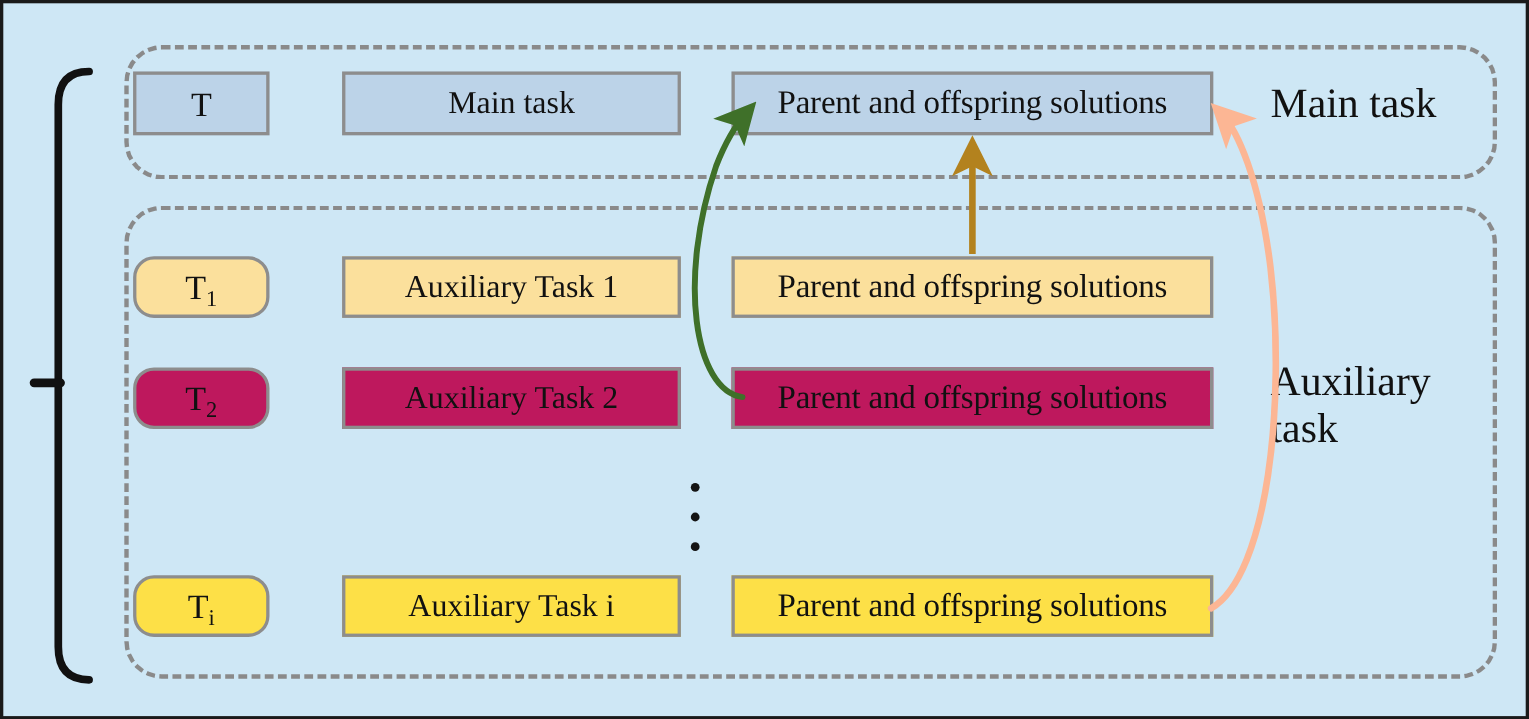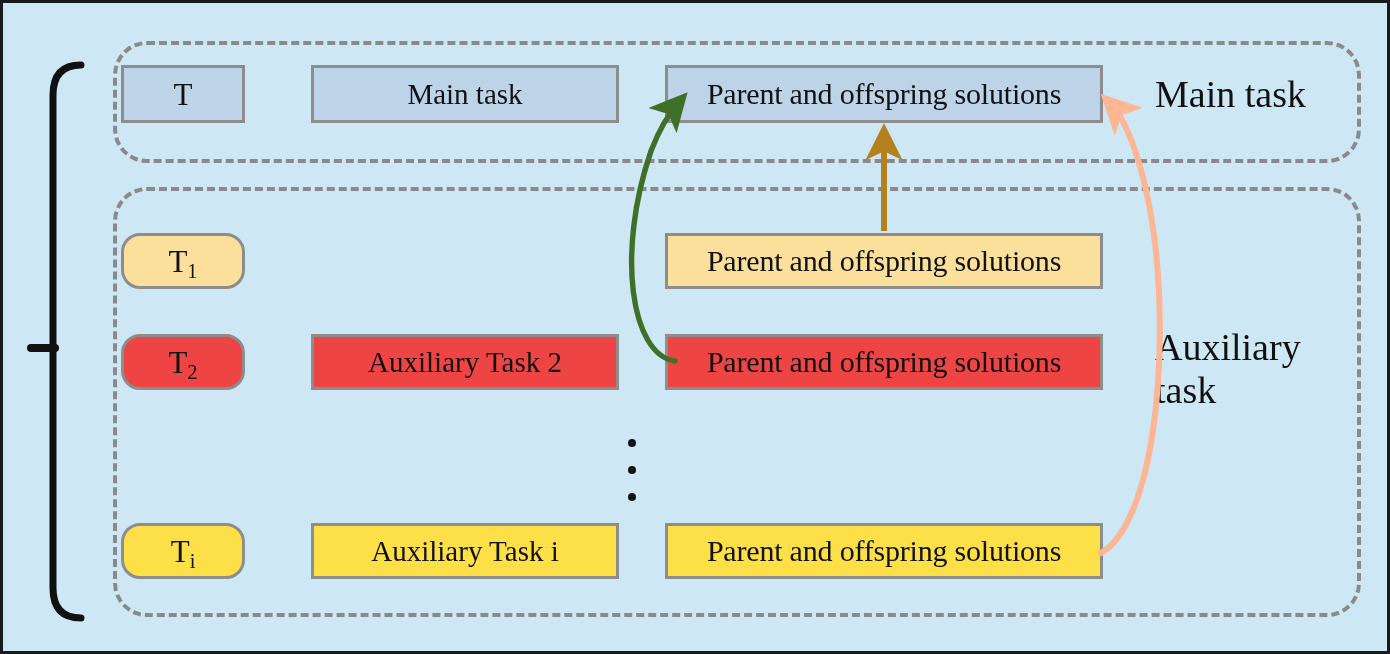--- a/index.html
+++ b/index.html
@@ -37,21 +37,21 @@
     border: 3px solid #8d8d8d;
     display: flex;
     align-items: center;
     justify-content: center;
     color: #111111;
     line-height: 1;
     white-space: nowrap;
   }
   .box.c-blue   { background: #bcd3e8; }
   .box.c-yellow { background: #fbe09c; }
-  .box.c-green  { background: #ef4444; }
+  .box.c-green  { background: #be185d; }
   .box.c-salmon { background: #fde047; }
 
   .box .lbl { font-size: 29px; }
   .box.tag .lbl { font-size: 31px; }
   .box.sol .lbl { font-size: 30px; letter-spacing: -0.2px; }
 
   sub {
     font-size: 0.66em;
     vertical-align: -0.30em;
     line-height: 0;
@@ -125,20 +125,23 @@
   <div class="box c-blue col-name row-main">
     <span class="lbl">Main task</span>
   </div>
   <div class="box sol c-blue col-sol row-main">
     <span class="lbl">Parent and offspring solutions</span>
   </div>
 
   <div class="box tag c-yellow col-tag row-1">
     <span class="lbl"><span>T</span><sub>1</sub></span>
   </div>
+  <div class="box c-yellow col-name row-1">
+    <span class="lbl">Auxiliary Task 1</span>
+  </div>
   <div class="box sol c-yellow col-sol row-1">
     <span class="lbl">Parent and offspring solutions</span>
   </div>
 
   <div class="box tag c-green col-tag row-2">
     <span class="lbl"><span>T</span><sub>2</sub></span>
   </div>
   <div class="box c-green col-name row-2">
     <span class="lbl">Auxiliary Task 2</span>
   </div>

